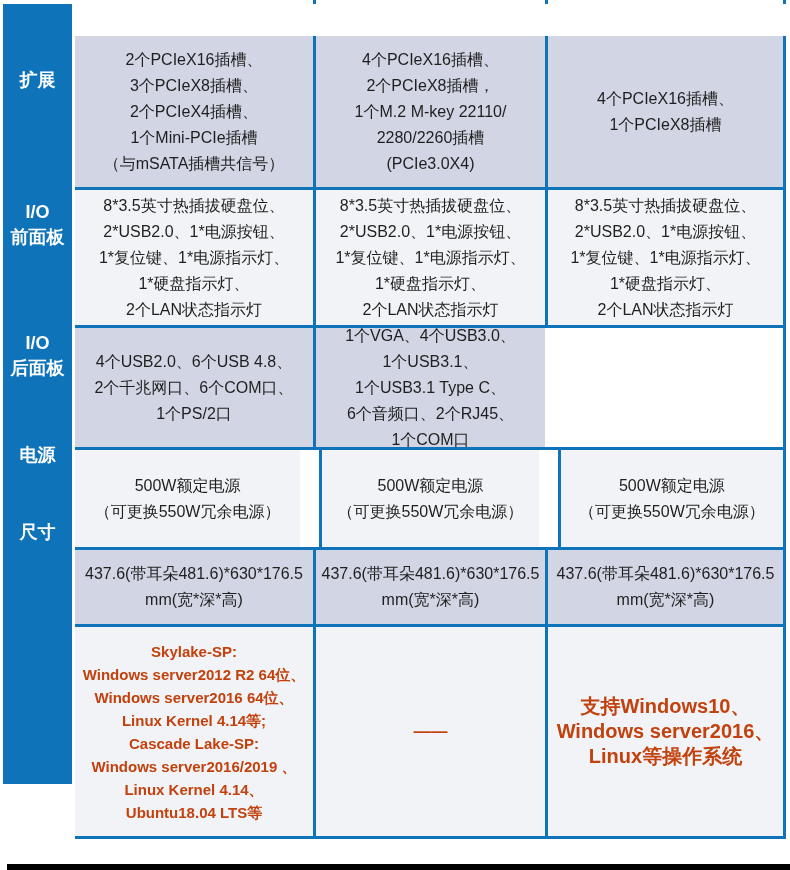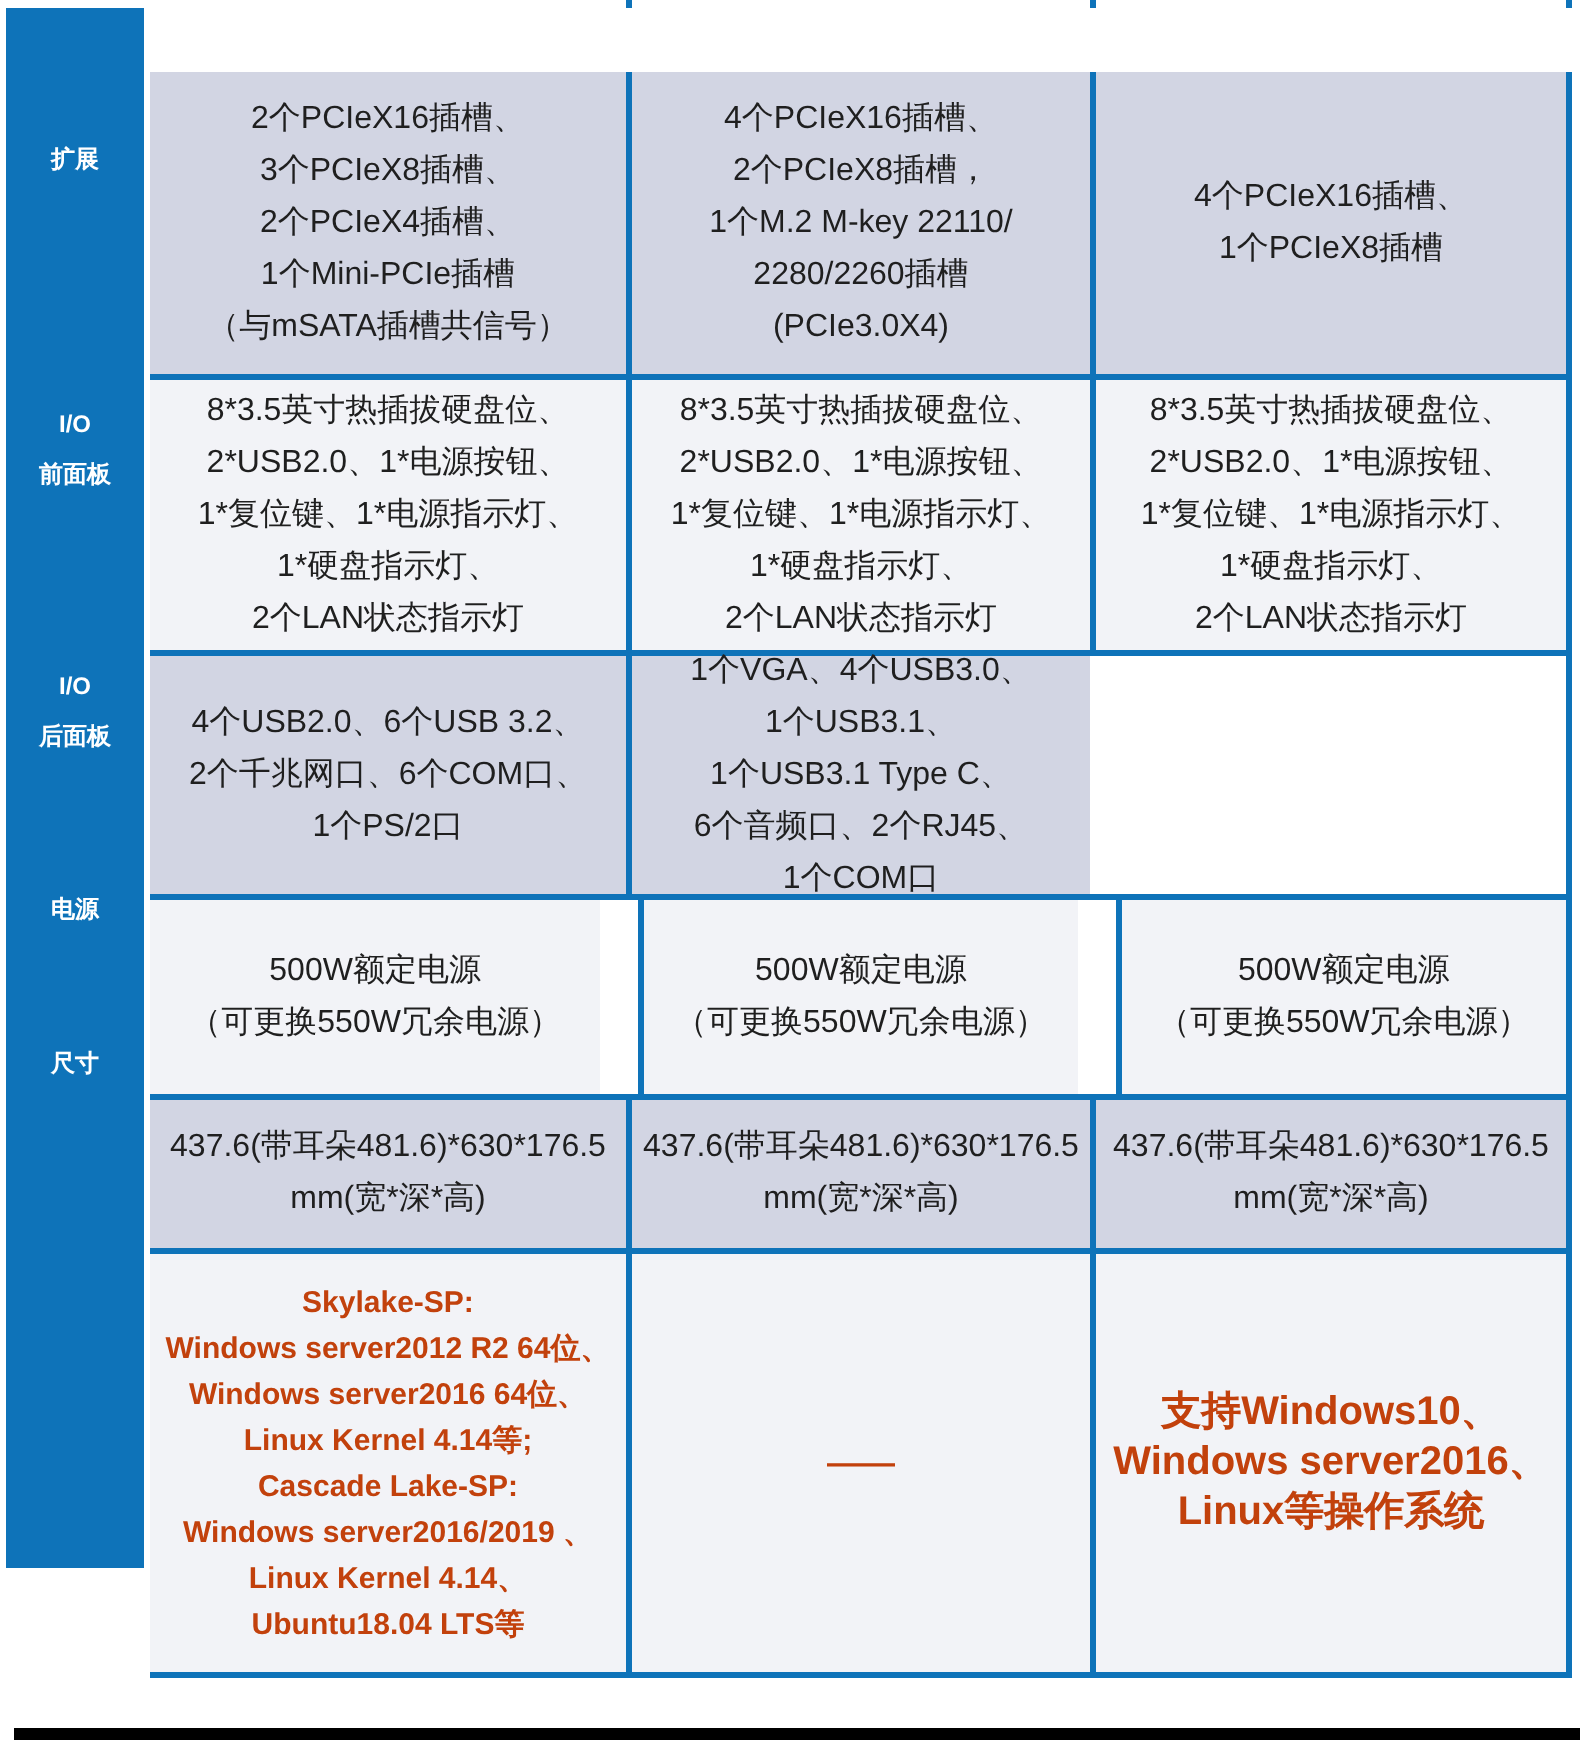--- a/index.html
+++ b/index.html
@@ -9,21 +9,21 @@
   .page { position: absolute; inset: 0; }
 
   
   .label-col {
     position: absolute; left: 3px; top: 4px; width: 69px; height: 780px;
     background: #0e73b9;
   }
   .row-label {
     position: absolute; left: 0; width: 100%;
     transform: translateY(-50%);
-    color: #ffffff; font-weight: bold; font-size: 12px; line-height: 25px;
+    color: #ffffff; font-weight: bold; font-size: 18px; line-height: 25px;
     text-align: center; white-space: pre-line;
   }
 
   
   .grid {
     position: absolute; left: 75px; top: 4px; width: 711px;
     border-right: 3px solid #0e73b9;
     margin-top: 32px;
   }
   .row { display: flex; border-bottom: 3px solid #0e73b9; }
@@ -108,21 +108,21 @@
 1*硬盘指示灯、
 2个LAN状态指示灯</div>
       <div class="cell c3">8*3.5英寸热插拔硬盘位、
 2*USB2.0、1*电源按钮、
 1*复位键、1*电源指示灯、
 1*硬盘指示灯、
 2个LAN状态指示灯</div>
     </div>
 
     <div class="row row-3 shaded">
-      <div class="cell c1">4个USB2.0、6个USB 3.2、
+      <div class="cell c1">4个USB2.0、6个USB 4.8、
 2个千兆网口、6个COM口、
 1个PS/2口</div>
       <div class="cell c2">1个VGA、4个USB3.0、
 1个USB3.1、
 1个USB3.1 Type C、
 6个音频口、2个RJ45、
 1个COM口</div>
     </div>
 
     <div class="row row-4 light">

